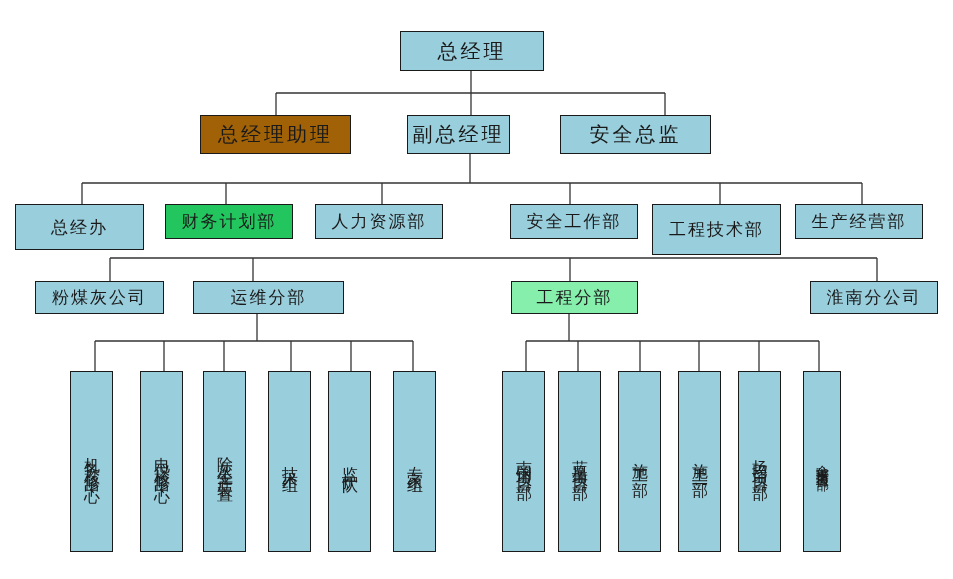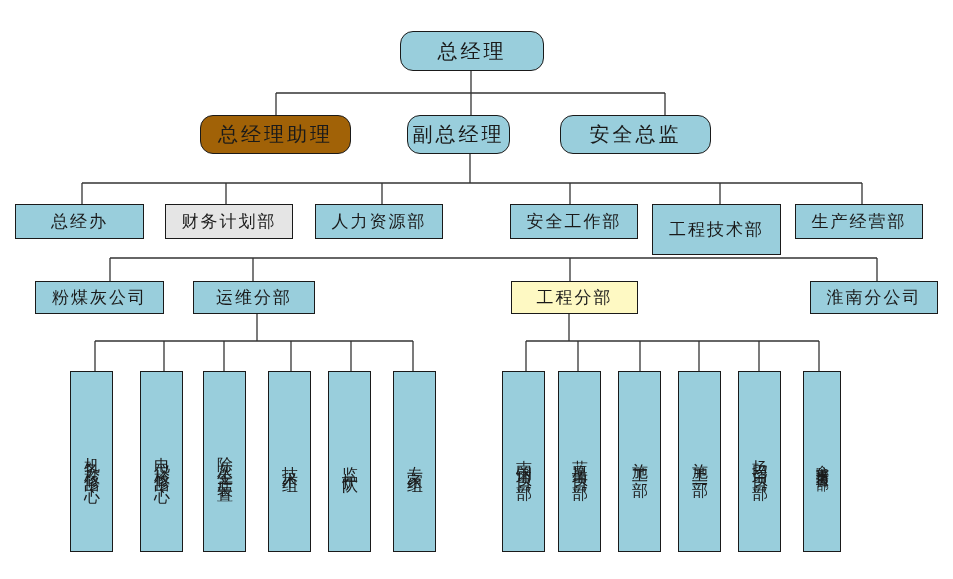--- a/index.html
+++ b/index.html
@@ -3,21 +3,21 @@
 <meta charset="utf-8">
 <style>
   html, body { margin: 0; padding: 0; background: #ffffff; }
   body { width: 953px; height: 579px; position: relative; overflow: hidden;
          font-family: "DejaVu Serif", "Liberation Serif", serif; }
   #lines { position: absolute; left: 0; top: 0; width: 953px; height: 579px; }
   .node { position: absolute; background: #99CEDC; border: 1.5px solid #1a1a1a;
           box-sizing: border-box; display: flex; align-items: center; justify-content: center;
           color: #1a1a1a; cursor: pointer; }
   .h { font-size: 17px; letter-spacing: 2px; }
-  .big { font-size: 20px; letter-spacing: 3px; border-radius: 13px; }
+  .big { font-size: 20px; letter-spacing: 3px; }
   .v { writing-mode: vertical-rl; text-orientation: upright; font-size: 16px; letter-spacing: 6px; }
   .v.small { font-size: 13px; letter-spacing: 2px; }
 </style>
 </head>
 <body>
 
 <svg id="lines">
   <g stroke="#333333" stroke-width="1.3" fill="none">
 
     <line x1="471" y1="70" x2="471" y2="115"></line>
@@ -59,30 +59,30 @@
     <line x1="819" y1="341" x2="819" y2="371"></line>
   </g>
 </svg>
 
 <div class="node big" style="left: 400px; top: 31px; width: 144px; height: 40px; background: rgb(153, 206, 220); border-color: rgb(26, 26, 26);">总经理</div>
 
 <div class="node big" style="left: 200px; top: 115px; width: 151px; height: 39px; background: #a16207; border-color: rgb(26, 26, 26);">总经理助理</div>
 <div class="node big" style="left: 407px; top: 115px; width: 103px; height: 39px; background: rgb(153, 206, 220); border-color: rgb(26, 26, 26);">副总经理</div>
 <div class="node big" style="left: 560px; top: 115px; width: 151px; height: 39px; background: rgb(153, 206, 220); border-color: rgb(26, 26, 26);">安全总监</div>
 
-<div class="node h" style="left: 15px; top: 204px; width: 129px; height: 35px; background: rgb(153, 206, 220); border-color: rgb(26, 26, 26);">总经办</div>
-<div class="node h" style="left: 165px; top: 204px; width: 128px; height: 35px; background: #e5e5e5; border-color: rgb(26, 26, 26);">财务计划部</div>
+<div class="node h" style="left: 15px; top: 204px; width: 129px; height: 46px; background: rgb(153, 206, 220); border-color: rgb(26, 26, 26);">总经办</div>
+<div class="node h" style="left: 165px; top: 204px; width: 128px; height: 35px; background: #22c55e; border-color: rgb(26, 26, 26);">财务计划部</div>
 <div class="node h" style="left: 315px; top: 204px; width: 128px; height: 35px; background: rgb(153, 206, 220); border-color: rgb(26, 26, 26);">人力资源部</div>
 <div class="node h" style="left: 510px; top: 204px; width: 128px; height: 35px; background: rgb(153, 206, 220); border-color: rgb(26, 26, 26);">安全工作部</div>
 <div class="node h" style="left: 652px; top: 204px; width: 129px; height: 51px; background: rgb(153, 206, 220); border-color: rgb(26, 26, 26);">工程技术部</div>
 <div class="node h" style="left: 795px; top: 204px; width: 128px; height: 35px; background: rgb(153, 206, 220); border-color: rgb(26, 26, 26);">生产经营部</div>
 
 <div class="node h" style="left: 35px; top: 281px; width: 129px; height: 33px; background: rgb(153, 206, 220); border-color: rgb(26, 26, 26);">粉煤灰公司</div>
-<div class="node h" style="left: 193px; top: 281px; width: 122px; height: 33px; background: rgb(153, 206, 220); border-color: rgb(26, 26, 26);">运维分部</div>
-<div class="node h" style="left: 511px; top: 281px; width: 127px; height: 33px; background: #fef9c3; border-color: rgb(26, 26, 26);">工程分部</div>
+<div class="node h" style="left: 193px; top: 281px; width: 151px; height: 33px; background: rgb(153, 206, 220); border-color: rgb(26, 26, 26);">运维分部</div>
+<div class="node h" style="left: 511px; top: 281px; width: 127px; height: 33px; background: #86efac; border-color: rgb(26, 26, 26);">工程分部</div>
 <div class="node h" style="left: 810px; top: 281px; width: 128px; height: 33px; background: rgb(153, 206, 220); border-color: rgb(26, 26, 26);">淮南分公司</div>
 
 <div class="node v" style="left: 70px; top: 371px; width: 43px; height: 181px; background: rgb(153, 206, 220); border-color: rgb(26, 26, 26);">机务检修中心</div>
 <div class="node v" style="left: 140px; top: 371px; width: 43px; height: 181px; background: rgb(153, 206, 220); border-color: rgb(26, 26, 26);">电仪检修中心</div>
 <div class="node v" style="left: 203px; top: 371px; width: 43px; height: 181px; background: rgb(153, 206, 220); border-color: rgb(26, 26, 26);">除灰生产装置</div>
 <div class="node v" style="left: 268px; top: 371px; width: 43px; height: 181px; background: rgb(153, 206, 220); border-color: rgb(26, 26, 26);">技术组</div>
 <div class="node v" style="left: 328px; top: 371px; width: 43px; height: 181px; background: rgb(153, 206, 220); border-color: rgb(26, 26, 26);">监护队</div>
 <div class="node v" style="left: 393px; top: 371px; width: 43px; height: 181px; background: rgb(153, 206, 220); border-color: rgb(26, 26, 26);">专家组</div>
 
 <div class="node v" style="left: 502px; top: 371px; width: 43px; height: 181px; background: rgb(153, 206, 220); border-color: rgb(26, 26, 26);">南钢项目部</div>

